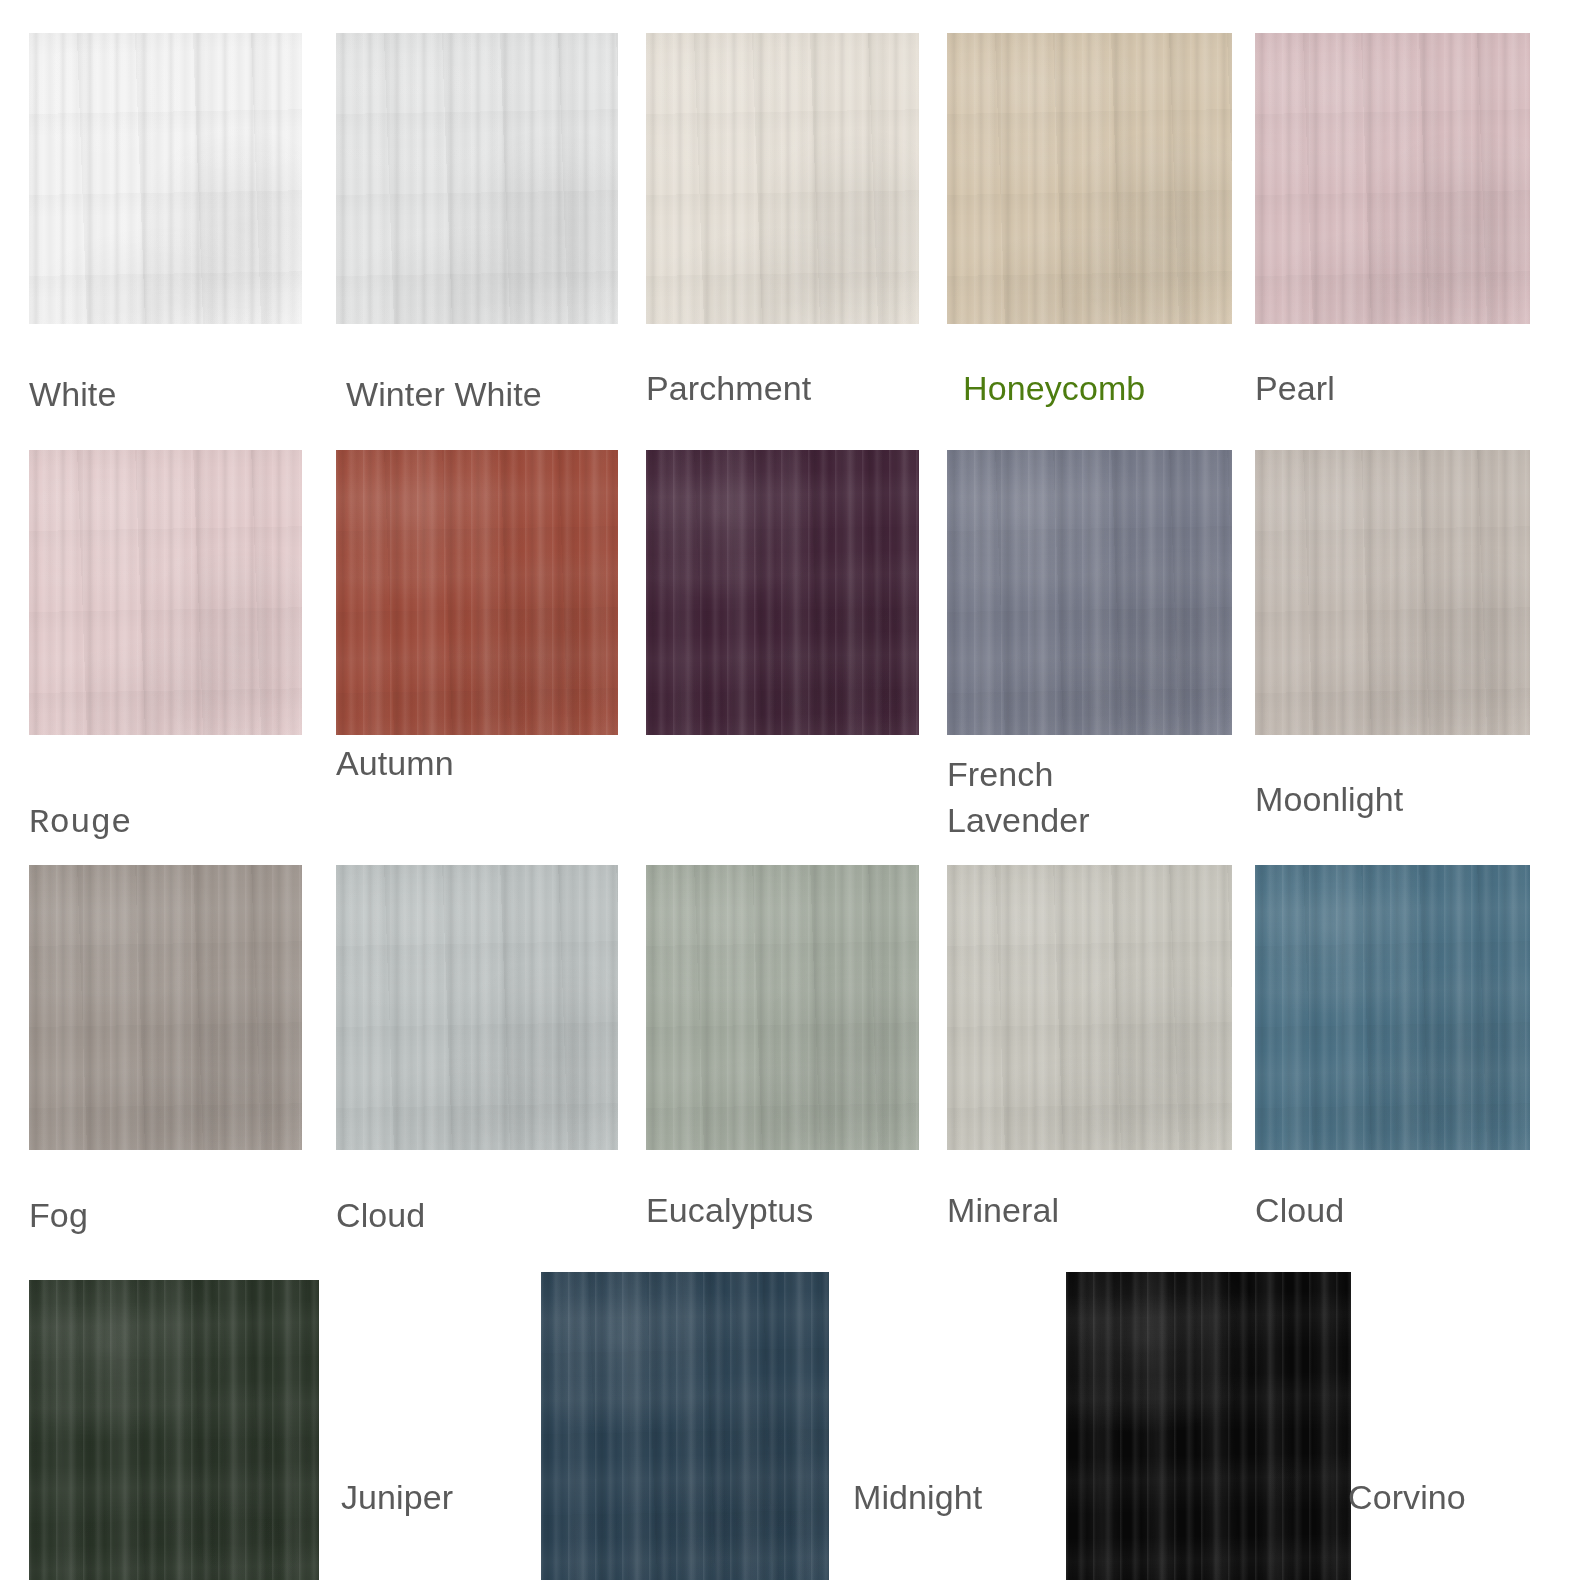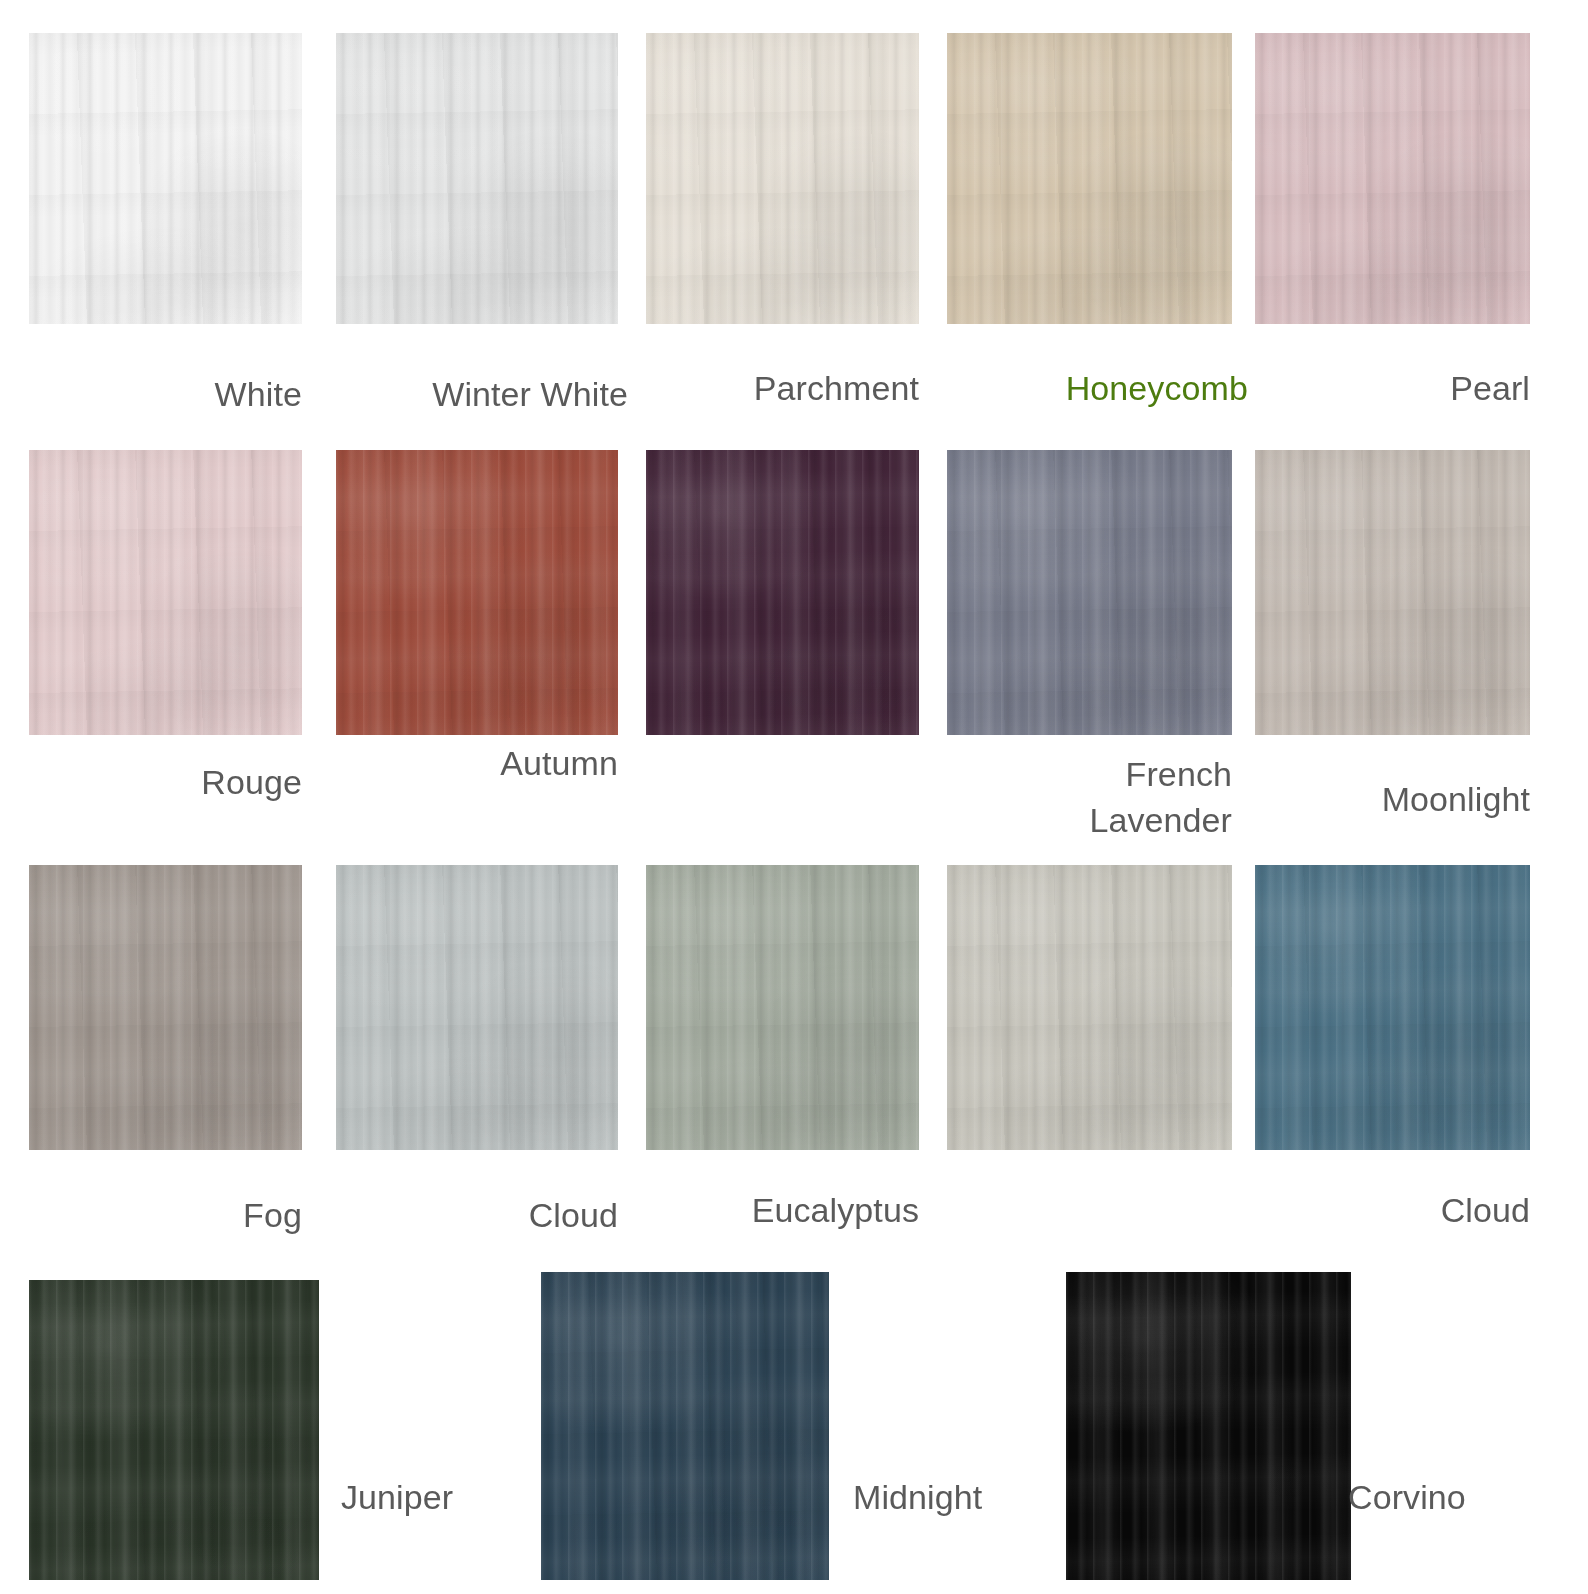--- a/index.html
+++ b/index.html
@@ -59,21 +59,21 @@
   .label {
     position: absolute;
     color: #5a5a5a;
     font-size: 34px;
     font-weight: 400;
     line-height: 1.35;
     letter-spacing: 0.1px;
     white-space: pre-line;
   }
   .label.center {
-    text-align: right;
+    text-align: left;
   }
   .label.left {
     text-align: center;
   }
 </style>
 </head>
 <body>
 
 <div id="palette" style="background: rgb(255, 255, 255);">
     <div class="swatch" style="left: 29px; top: 33px; width: 273px; height: 291px; background: rgb(243, 243, 243);">
@@ -92,21 +92,21 @@
       <div class="tex"></div>
     </div>
     <div class="label center" style="left: 963px; top: 366px; color: #4d7c0f; width: 285px;">Honeycomb</div>
     <div class="swatch" style="left: 1255px; top: 33px; width: 275px; height: 291px; background: rgb(216, 189, 192);">
       <div class="tex"></div>
     </div>
     <div class="label center" style="left: 1255px; top: 366px; color: rgb(90, 90, 90); width: 275px;">Pearl</div>
     <div class="swatch" style="left: 29px; top: 450px; width: 273px; height: 285px; background: rgb(227, 203, 204);">
       <div class="tex"></div>
     </div>
-    <div class="label center" style="left: 29px; top: 760px; color: rgb(90, 90, 90); width: 273px;">Rouge</div>
+    <div class="label center" style="left: 29px; top: 801px; color: rgb(90, 90, 90); width: 273px; font-family: Liberation Mono, monospace;">Rouge</div>
     <div class="swatch" style="left: 336px; top: 450px; width: 282px; height: 285px; background: rgb(158, 76, 60);">
       <div class="tex"></div>
     </div>
     <div class="label center" style="left: 336px; top: 741px; color: rgb(90, 90, 90); width: 282px;">Autumn</div>
     <div class="swatch" style="left: 646px; top: 450px; width: 273px; height: 285px; background: rgb(66, 36, 56);">
       <div class="tex"></div>
     </div>
     <div class="swatch" style="left: 947px; top: 450px; width: 285px; height: 285px; background: rgb(118, 122, 138);">
       <div class="tex"></div>
     </div>
@@ -124,20 +124,21 @@
       <div class="tex"></div>
     </div>
     <div class="label center" style="left: 336px; top: 1193px; color: rgb(90, 90, 90); width: 282px;">Cloud</div>
     <div class="swatch" style="left: 646px; top: 865px; width: 273px; height: 285px; background: rgb(163, 171, 159);">
       <div class="tex"></div>
     </div>
     <div class="label center" style="left: 646px; top: 1188px; color: rgb(90, 90, 90); width: 273px;">Eucalyptus</div>
     <div class="swatch" style="left: 947px; top: 865px; width: 285px; height: 285px; background: rgb(199, 197, 188);">
       <div class="tex"></div>
     </div>
+    <div class="label center" style="left: 947px; top: 1188px; color: rgb(90, 90, 90); width: 285px;">Mineral</div>
     <div class="swatch" style="left: 1255px; top: 865px; width: 275px; height: 285px; background: rgb(74, 112, 132);">
       <div class="tex"></div>
     </div>
     <div class="label center" style="left: 1255px; top: 1188px; color: rgb(90, 90, 90); width: 275px;">Cloud</div>
     <div class="swatch" style="left: 29px; top: 1280px; width: 290px; height: 300px; background: rgb(42, 53, 40);">
       <div class="tex"></div>
     </div>
     <div class="label left" style="left: 341px; top: 1475px; color: rgb(90, 90, 90);">Juniper</div>
     <div class="swatch" style="left: 541px; top: 1272px; width: 288px; height: 308px; background: rgb(43, 66, 83);">
       <div class="tex"></div>

